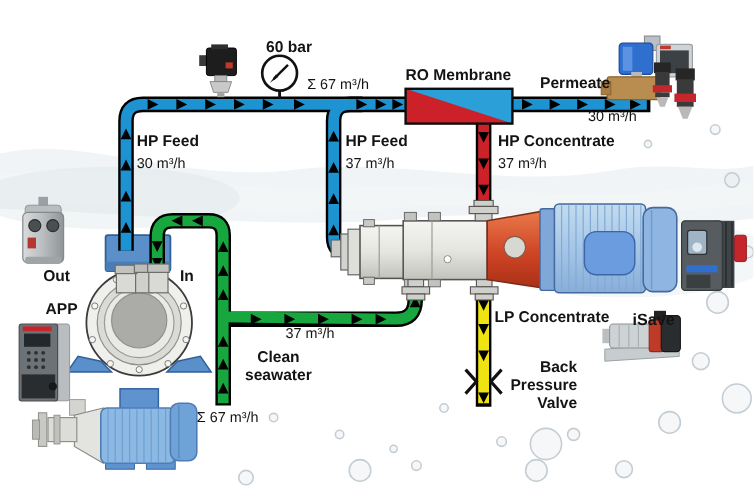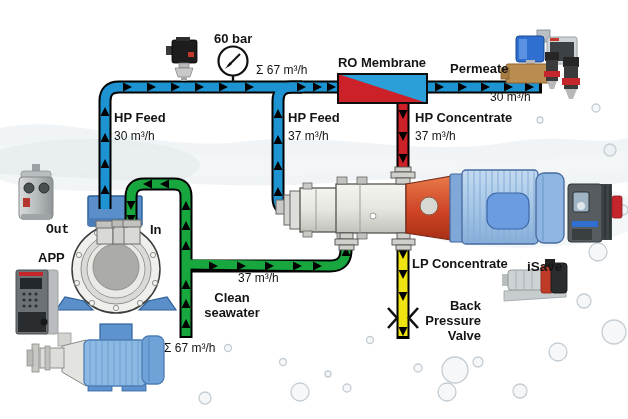--- a/index.html
+++ b/index.html
@@ -356,39 +356,39 @@
     <line x1="610" y1="185" x2="610" y2="239" stroke="#2c3033" stroke-width="1.5"></line>
     <rect x="568" y="184" width="34" height="58" rx="3" fill="#565c60" stroke="#33383b" stroke-width="1"></rect>
     <rect x="573" y="192" width="16" height="20" rx="2" fill="#9fb4c4" stroke="#2c3033" stroke-width="1"></rect>
     <circle cx="581" cy="206" r="4" fill="#dfe7ec"></circle>
     <rect x="572" y="221" width="26" height="6" fill="#2f6fd0"></rect>
     <rect x="572" y="229" width="20" height="11" fill="#3a3f42"></rect>
     <rect x="612" y="196" width="10" height="22" rx="2" fill="#c4262c" stroke="#8e1b20" stroke-width="0.8"></rect>
   </g>
 </svg>
 
-<div class="lbl" style="left:214px;top:31px;width:46px;text-align:left;">60 bar</div>
+<div class="lbl" style="left:214px;top:31px;width:46px;text-align:right;">60 bar</div>
 <div class="flow" style="left:256px;top:63px;">Σ 67 m³/h</div>
 
 <div class="lbl" style="left:326px;top:55px;width:112px;">
       <span class="center" style="display:block">RO Membrane</span>
     </div>
 <div class="lbl" style="left:450px;top:61px;">Permeate</div>
 <div class="flow" style="left:490px;top:90px;">30 m³/h</div>
 
 <div class="lbl" style="left:114px;top:110px;">HP Feed</div>
 <div class="flow" style="left:114px;top:129px;">30 m³/h</div>
 
 <div class="lbl" style="left:288px;top:110px;">HP Feed</div>
 <div class="flow" style="left:288px;top:129px;">37 m³/h</div>
 
 <div class="lbl" style="left:415px;top:110px;">HP Concentrate</div>
 <div class="flow" style="left:415px;top:129px;">37 m³/h</div>
 
-<div class="lbl" style="left:46px;top:222px;font-family:Liberation Mono, monospace;">Out</div>
+<div class="lbl" style="left:36px;top:222px;">Out</div>
 <div class="lbl" style="left:150px;top:222px;">In</div>
 <div class="lbl" style="left:38px;top:250px;">APP</div>
 
 <div class="flow" style="left:238px;top:271px;">37 m³/h</div>
 <div class="lbl center" style="left:194px;top:290px;width:76px;">
   <span style="display:block">Clean</span>
   <span style="display:block">seawater</span>
 </div>
 <div class="flow" style="left:164px;top:341px;">Σ 67 m³/h</div>
 

